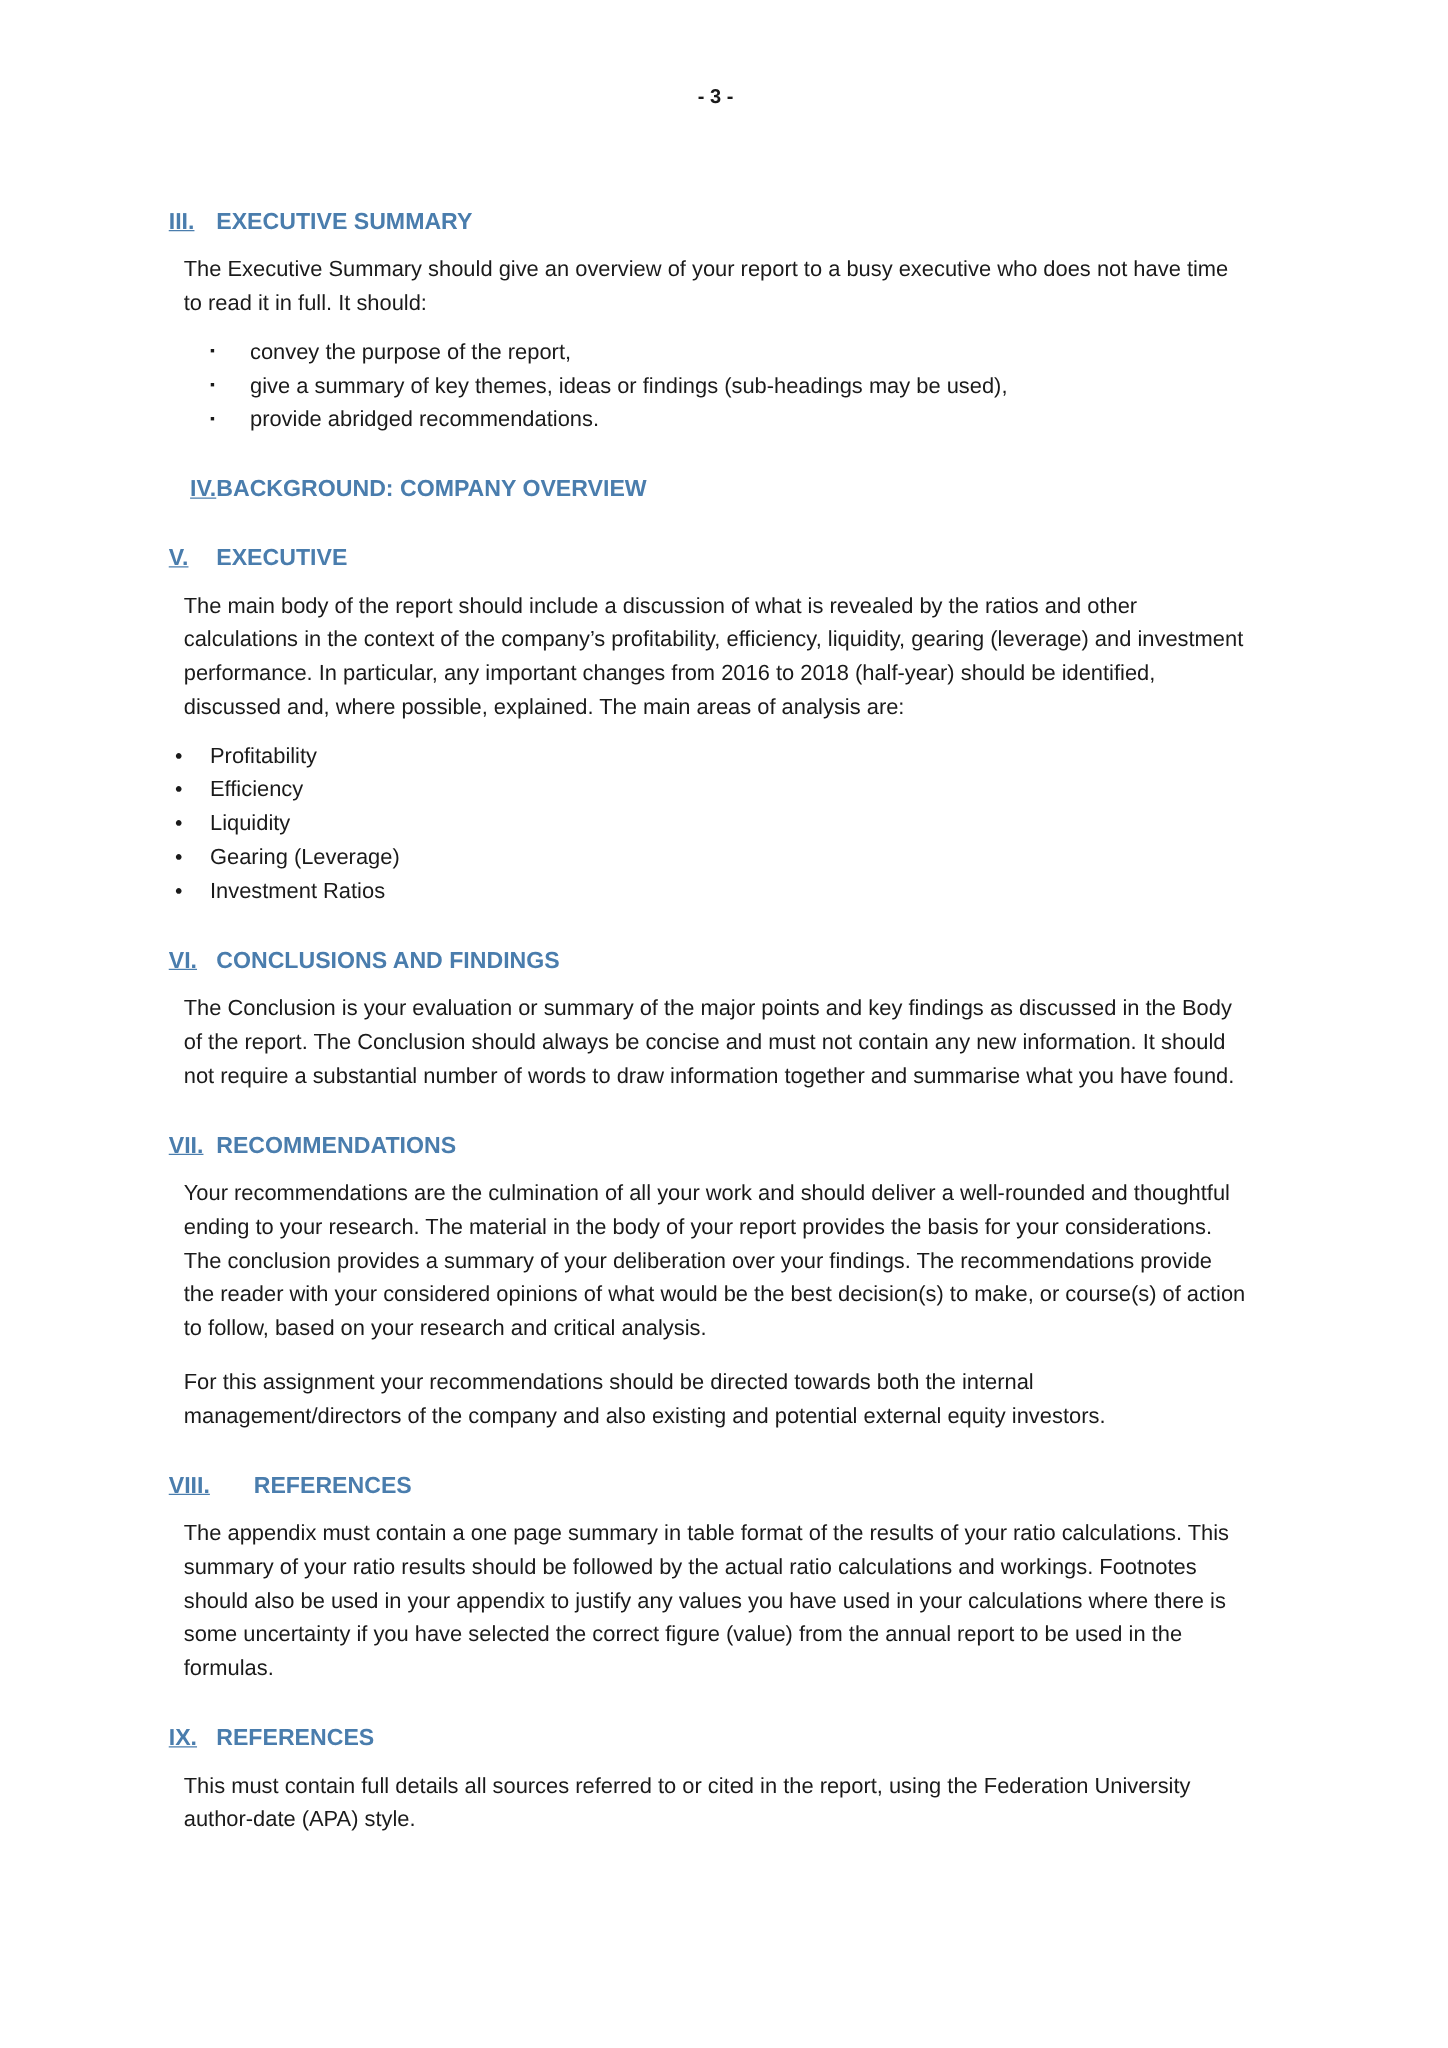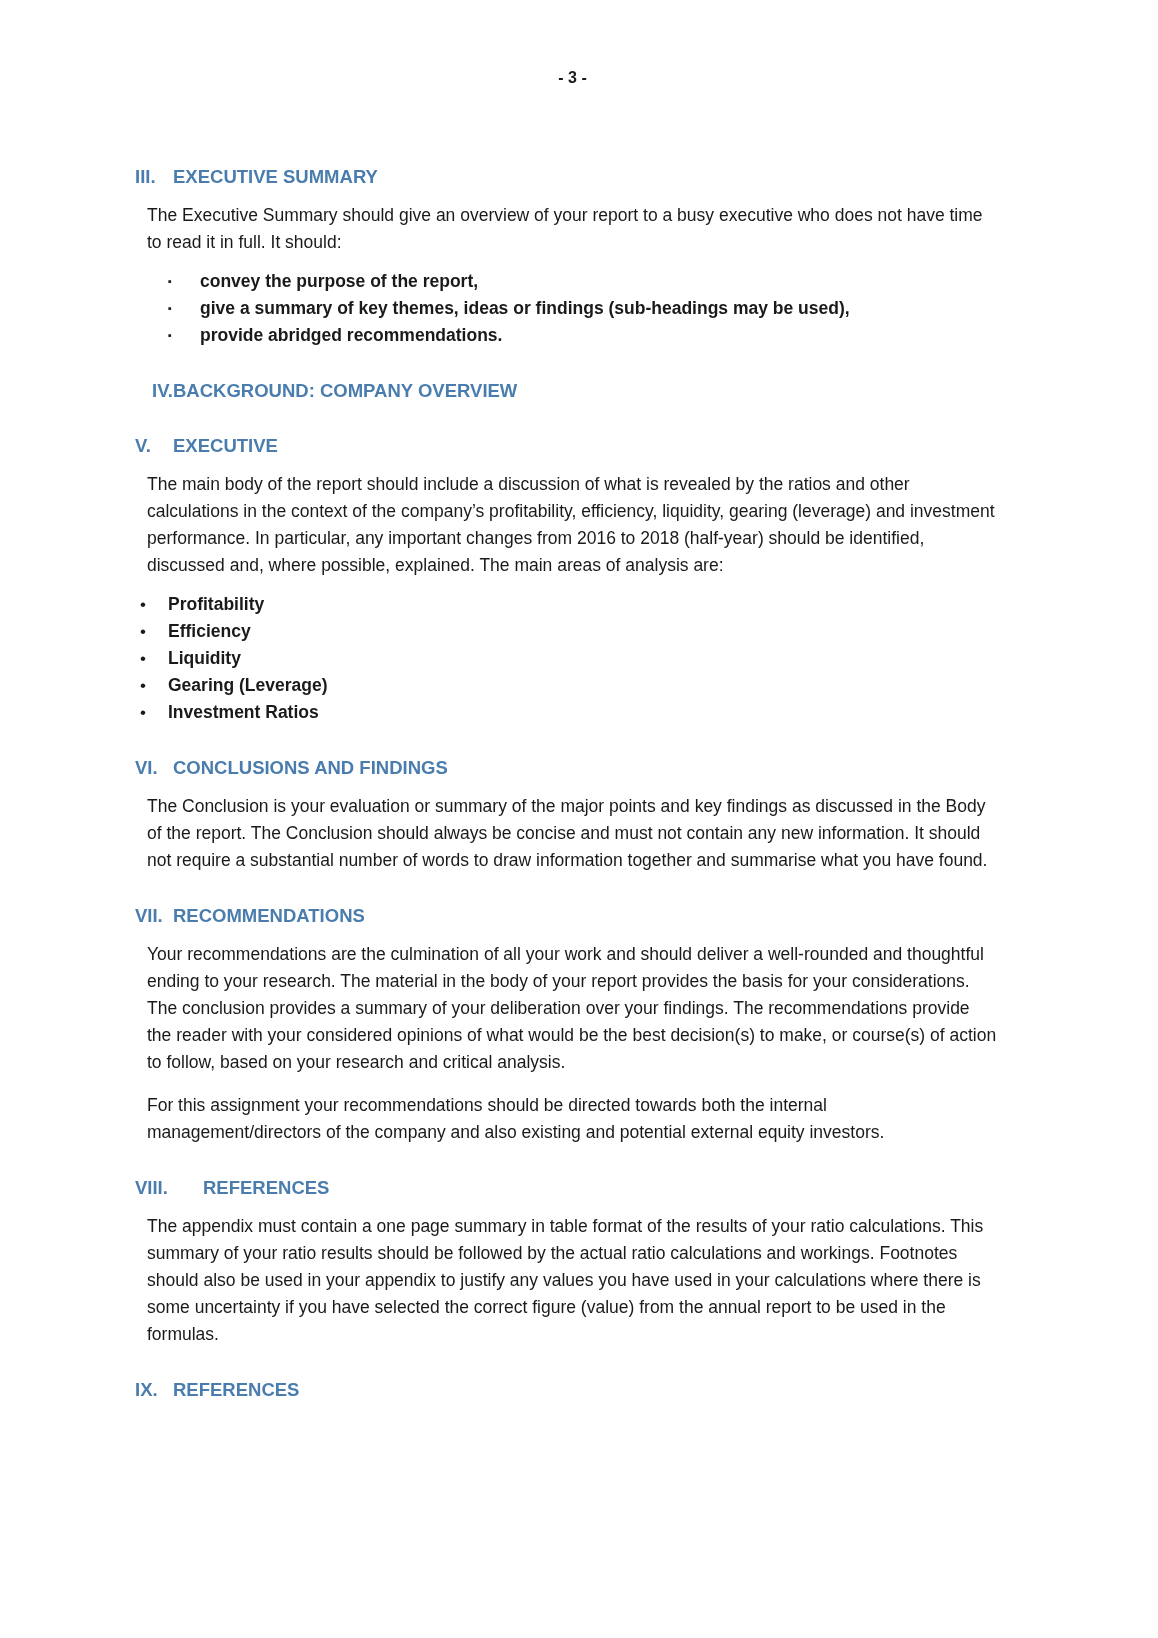--- a/index.html
+++ b/index.html
@@ -31,41 +31,42 @@
     line-height: 27px;
     margin: 28px 0 7px 0;
     display: flex;
   }
   .heading.first { margin-top: 0; }
   .heading.solo { margin-bottom: 0; text-align: right; }
   .h-num {
     flex: none;
     display: inline-block;
     min-width: 38px;
+    text-decoration: underline;
   }
   .h-num.wide { min-width: 68px; }
   .para { margin: 12px; }
   .para.gap { margin-top: 16px; }
   .list { margin: 0 0 2px 0; }
   .li { display: flex; }
   .list.square { padding-left: 33px; }
   .list.square .marker {
     flex: none;
     width: 32px;
     font-size: 11px;
     line-height: 27px;
   }
   .list.round { padding-left: 5px; }
   .list.round .marker {
     flex: none;
     width: 28px;
     font-size: 17px;
     line-height: 27px;
   }
-  .li-text { flex: 1; font-weight: bold; }
+  .li-text { flex: 1; }
   .italic { }
 </style>
 </head>
 <body>
 
 <div class="page">
 
   <div class="page-number">- 3 -</div>
 
   <div>
@@ -150,15 +151,16 @@
       <span class="h-label">REFERENCES</span>
     </h2>
     <p class="para">The appendix must contain a one page summary in table format of the results of your ratio calculations. This summary of your ratio results should be followed by the actual ratio calculations and workings. Footnotes should also be used in your appendix to justify any values you have used in your calculations where there is some uncertainty if you have selected the correct figure (value) from the annual report to be used in the formulas.</p>
   </div>
 
   <div>
     <h2 class="heading">
       <span class="h-num">IX.</span>
       <span class="h-label">REFERENCES</span>
     </h2>
+    <p class="para">This must contain full details all sources referred to or cited in the report, using the Federation University author-date (APA) style.</p>
   </div>
 
 </div>
 
 </body></html>

